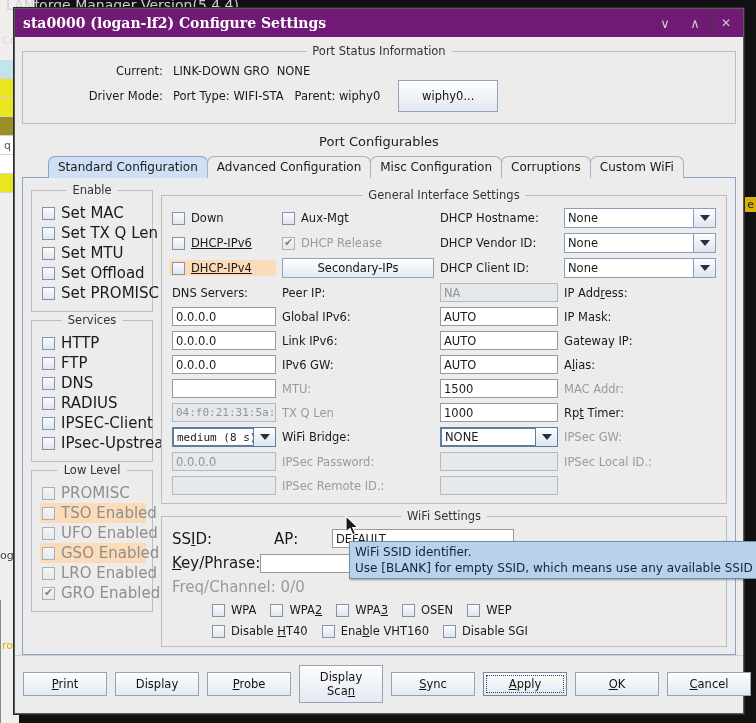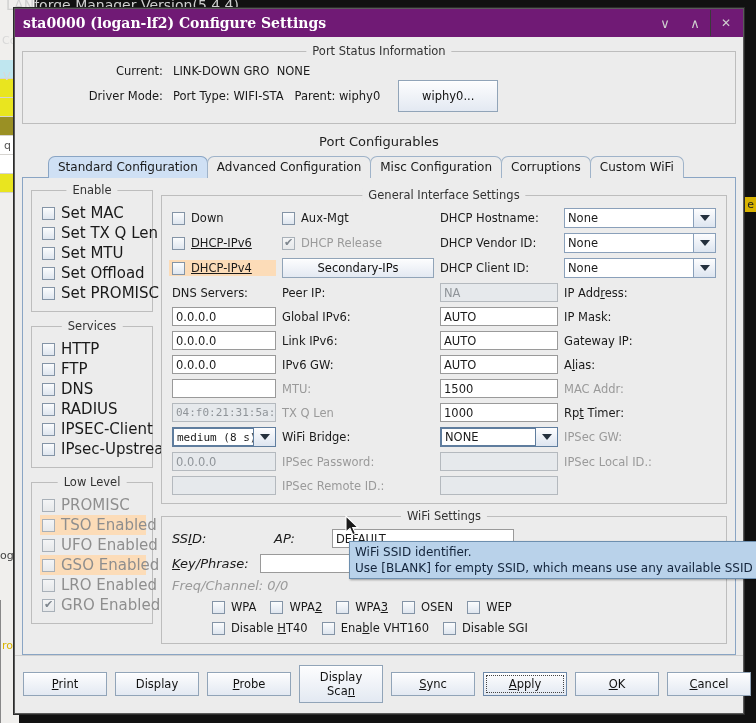--- a/index.html
+++ b/index.html
@@ -67,21 +67,21 @@
     border-radius:7px 7px 0 0;background:#ececec;color:#1a1a1a;cursor:default;margin-right:-1px;
   }
   .tab.active{background:#cfe0f4;border-color:#8aa5c4;font-weight:normal;}
   #tabpane{
     border:1px solid #8aa5c4;background:#ececec;flex:1 1 auto;margin-top:-1px;
     display:flex;padding:8px 8px 6px 8px;overflow:hidden;position:relative;
   }
 
   
   #leftcol{width:122px;flex:0 0 auto;display:flex;flex-direction:column;}
-  #leftcol .panel{margin-top:14px;padding:12px 6px 8px 8px;}
+  #leftcol .panel{margin-top:8px;padding:12px 6px 8px 8px;}
   #leftcol .panel:first-child{margin-top:4px;}
   .cbrow{display:flex;align-items:center;height:20px;padding:0 2px;}
   .cbrow.hl{background:#fcdcb8;}
   .cbrow .lbl{font-size:15px;margin-left:6px;white-space:nowrap;}
   .cbrow.dis .lbl{color:#8e8e8e;}
 
   .cb{
     width:13px;height:13px;flex:0 0 auto;box-sizing:border-box;
     background:linear-gradient(#fbfcfd,#dfe6ef);
     border:1px solid #8494a6;position:relative;
@@ -126,21 +126,21 @@
     border-top:6px solid #24303d;
   }
   .combo.strong .cf{border-color:#5f7d9e;border-width:2px;border-right:none;padding:0 3px;}
   .combo.strong .arw{border-color:#5f7d9e;}
   .btncell{display:flex;}
   .btncell .jbtn{flex:1 1 auto;padding:2px 6px;}
 
   
   #wifi{padding:12px 10px 8px 10px;margin-top:12px;position:relative;}
   .wrow{display:flex;align-items:center;margin-bottom:5px;}
-  .wrow .wl{width:88px;font-size:13px;white-space:nowrap;font-style:italic;}
+  .wrow .wl{width:88px;font-size:15px;white-space:nowrap;}
   .wrow .wl.dis{color:#9a9a9a;}
   .chkline{display:flex;align-items:center;gap:14px;margin-top:7px;padding-left:40px;}
   .chkline .cbcell .lbl{font-size:11.5px;}
   .und{text-decoration:underline;}
 
   
   #tooltip{
     position:absolute;left:349px;top:541px;width:415px;
     background:#b9d2ea;border:1px solid #6d8faf;color:#12233a;
     font-size:12px;line-height:16px;padding:2px 5px;z-index:40;

